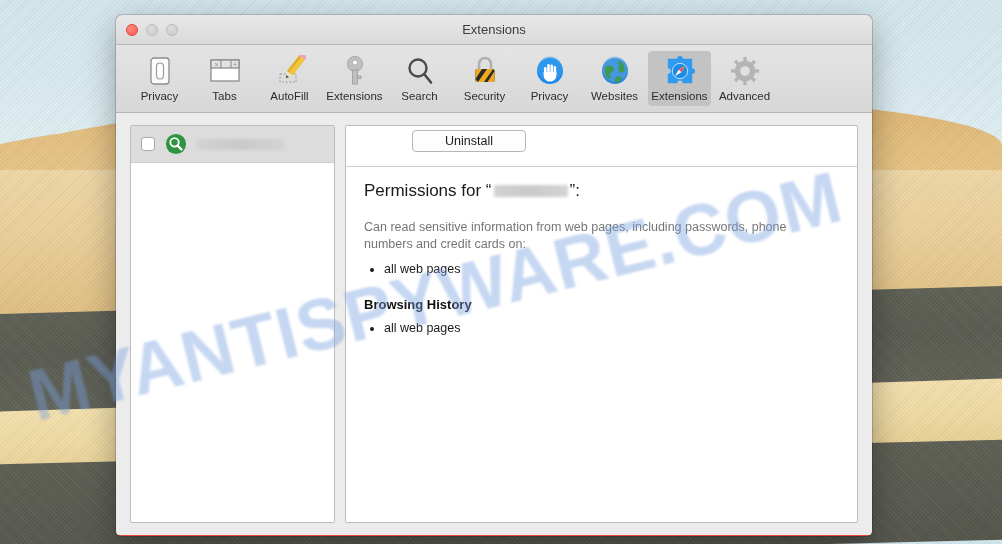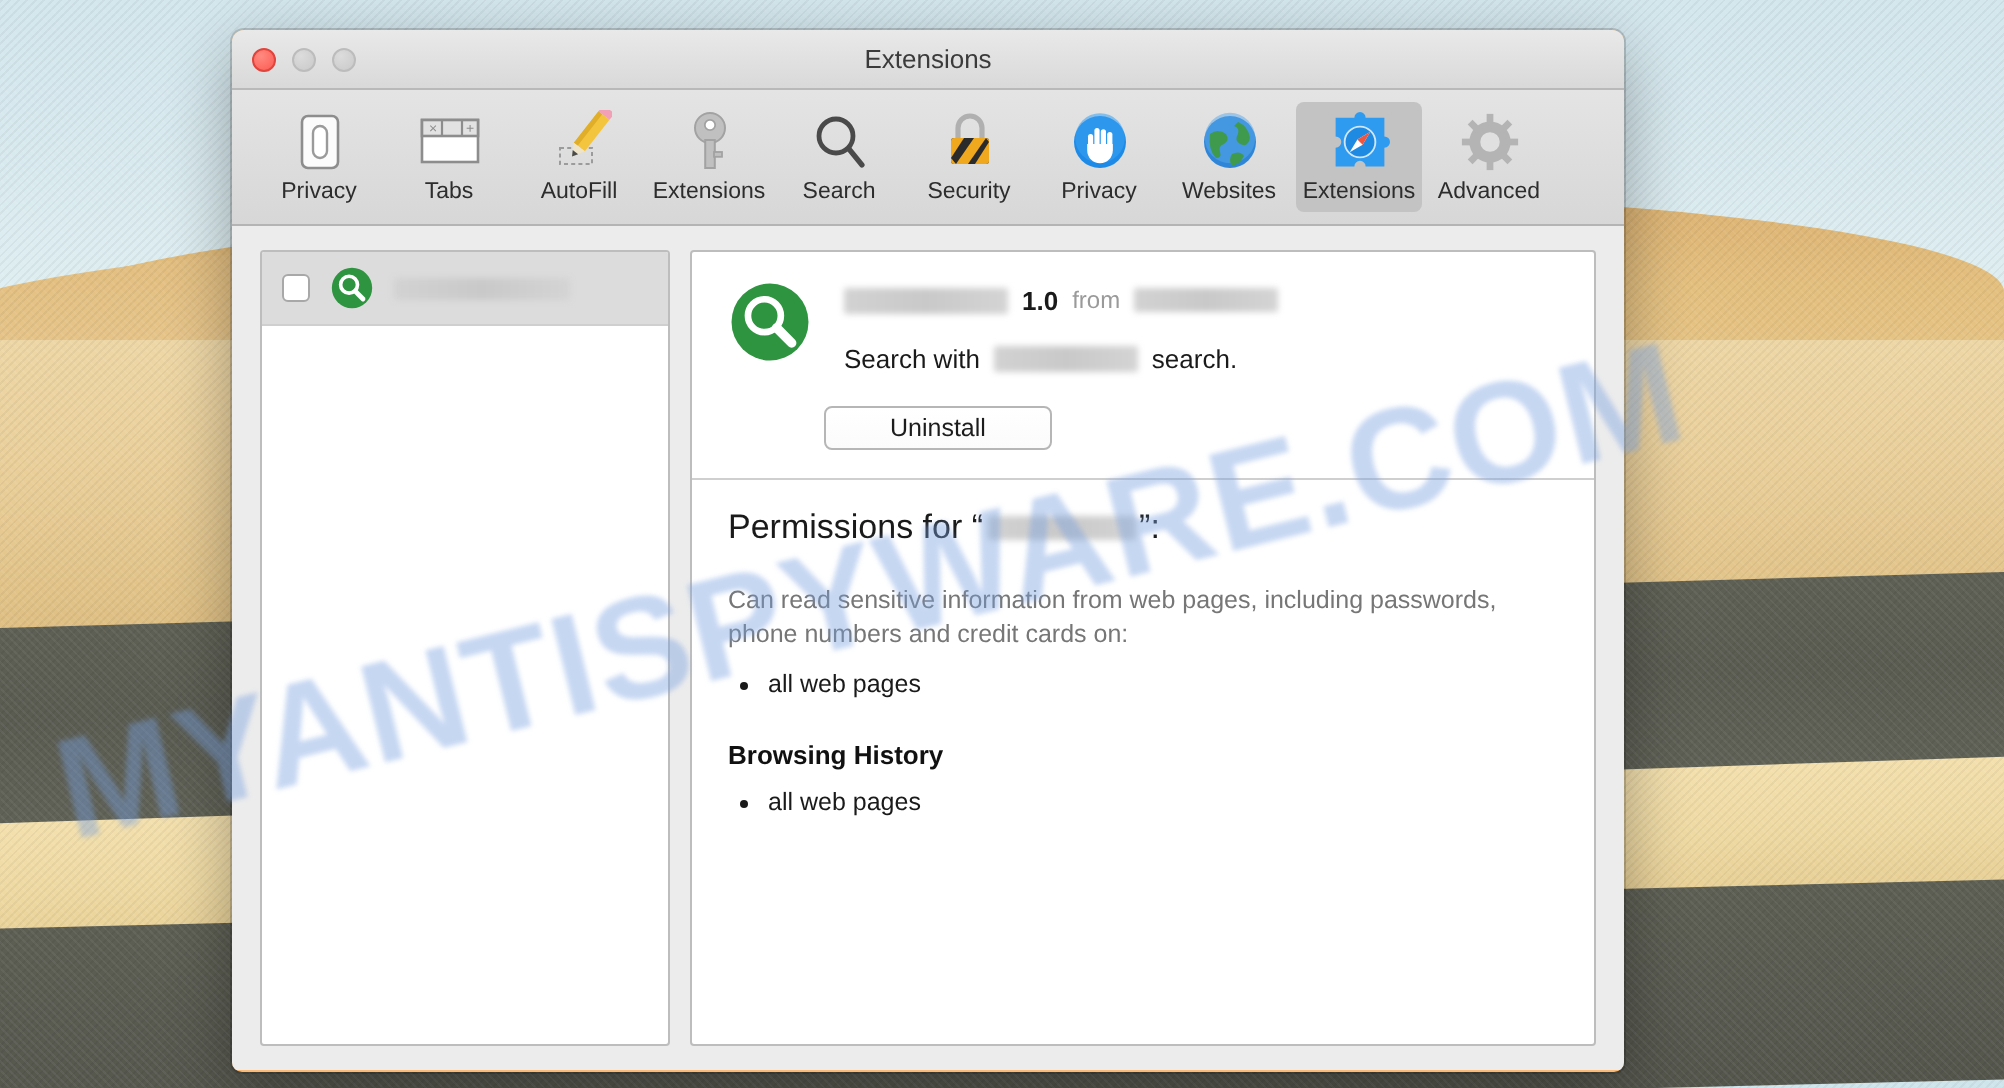--- a/index.html
+++ b/index.html
@@ -74,22 +74,22 @@
     filter: blur(1.2px);
     pointer-events: none;
     z-index: 40;
     font-family: "Liberation Sans", sans-serif;
   }
 
   
   .window {
     position: absolute;
     left: 116px; top: 15px;
-    width: 696px; height: 521px;
-    background: #fdba74;
+    width: 756px; height: 521px;
+    background: #ef4444;
     border-radius: 6px 6px 5px 5px;
     box-shadow: 0 10px 32px rgba(0,0,0,.33), 0 0 0 1px rgba(0,0,0,.16);
     overflow: hidden;
     z-index: 20;
   }
 
   
   .titlebar {
     position: relative;
     height: 30px;
@@ -379,44 +379,20 @@
           <circle cx="12" cy="12" r="11" fill="#2e9440"></circle>
           <circle cx="10.4" cy="10.2" r="4.6" fill="none" stroke="#fff" stroke-width="2"></circle>
           <line x1="13.8" y1="13.8" x2="18" y2="18" stroke="#fff" stroke-width="2.6" stroke-linecap="round"></line>
         </svg>
         <span class="blur-bar" style="width:88px;height:11px;"></span>
       </div>
     </div>
 
     <div class="detail">
 
-      <div class="detail-head">
-        <div class="ext-big-icon">
-          <svg width="42" height="42" viewBox="0 0 24 24">
-            <circle cx="12" cy="12" r="11" fill="#2e9440"></circle>
-            <circle cx="10.4" cy="10.2" r="4.7" fill="none" stroke="#fff" stroke-width="1.9"></circle>
-            <line x1="13.9" y1="13.7" x2="18.2" y2="18" stroke="#fff" stroke-width="2.7" stroke-linecap="round"></line>
-          </svg>
-        </div>
-
-        <div class="detail-head-text">
-          <div class="name-line">
-            <span class="blur-bar" style="width:82px;height:13px;"></span>
-            <span class="ver">1.0</span>
-            <span class="from">from</span>
-            <span class="blur-bar" style="width:72px;height:12px;"></span>
-          </div>
-
-          <div class="desc-line">
-            <span>Search with</span>
-            <span class="blur-bar" style="width:72px;height:13px;"></span>
-            <span>search.</span>
-          </div>
-        </div>
-      </div>
 
       <div class="uninstall-wrap">
         <button class="uninstall">Uninstall</button>
       </div>
 
       <div class="divider" style="margin-top:14px;"></div>
 
       <div class="perms">
         <div class="perm-title-line">
           <span>Permissions for “</span>

